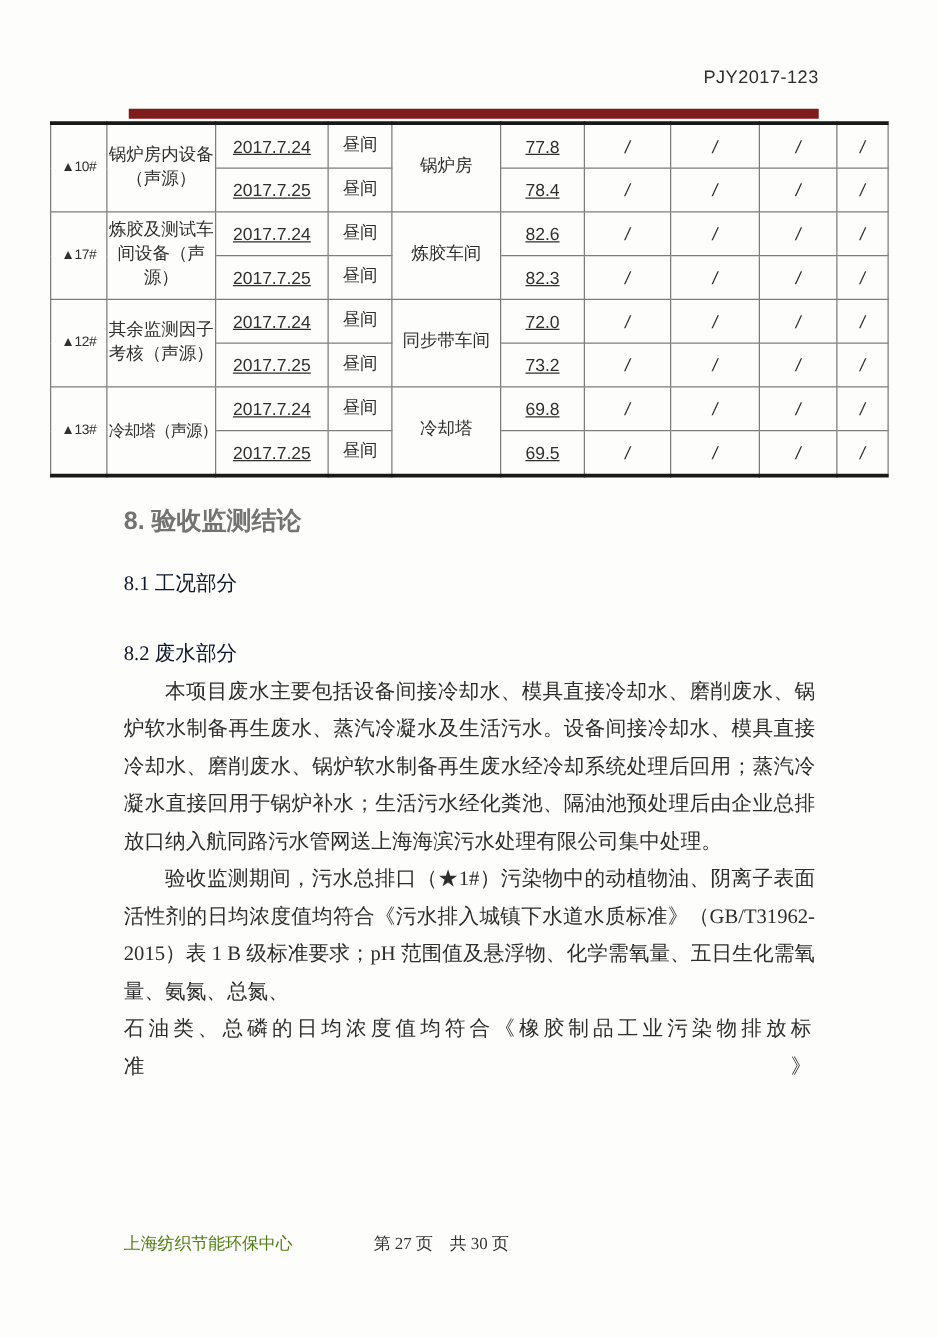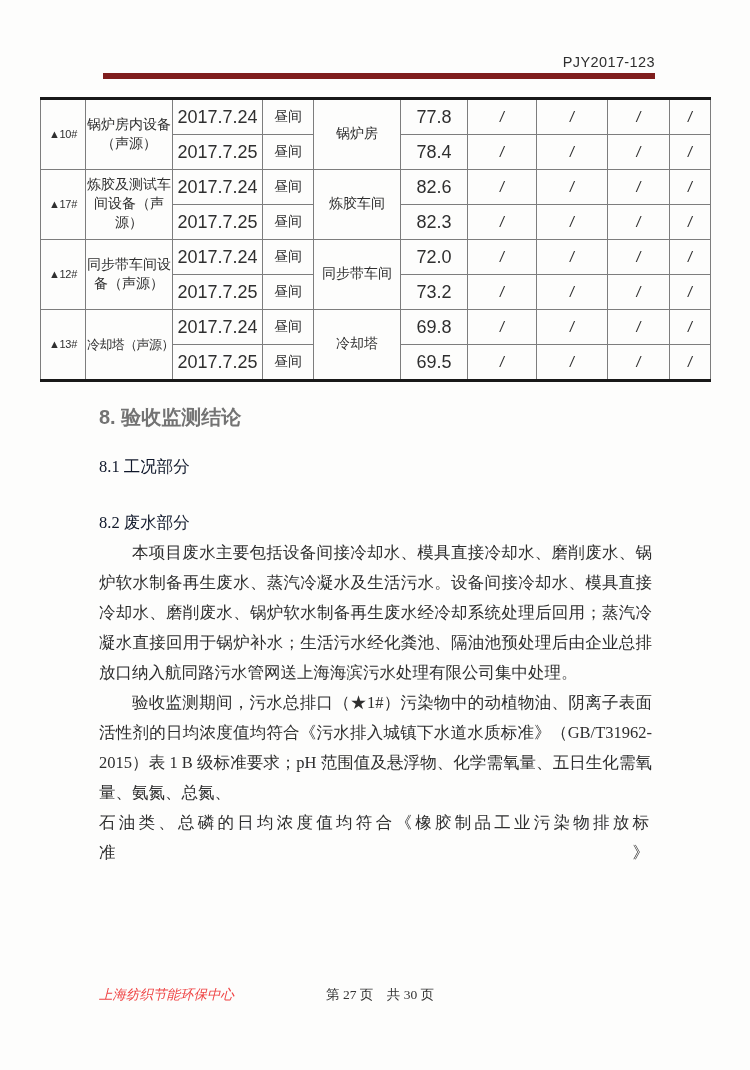--- a/index.html
+++ b/index.html
@@ -12,41 +12,41 @@
     overflow:hidden;
   }
   .page{position:absolute;inset:0;background:#fdfdfc;}
 
   
   .doc-header{
     position:absolute;left:103px;top:54px;width:552px;
     text-align:right;
     font-family:"Liberation Sans","DejaVu Sans",sans-serif;
     font-size:14.5px;letter-spacing:.4px;color:#2e2e2e;
-    padding-bottom:3px;
-    border-bottom:6px solid #7f1d1d;
+    padding-bottom:17px;
+    border-bottom:8px solid #7f1d1d;
   }
 
   
   table.noise{
     position:absolute;left:40px;top:97px;width:670px;
     border-collapse:collapse;table-layout:fixed;
     border-top:3px solid #191919;
     border-bottom:3px solid #191919;
     border-left:1px solid #777;
     border-right:1px solid #777;
     font-size:14px;color:#2f2f2f;
   }
   table.noise td{
     border:1px solid #7d7d7d;
     text-align:center;vertical-align:middle;
     height:34px;padding:0 1px;
     line-height:1.35;
   }
-  .num{font-family:"Liberation Sans","DejaVu Sans",sans-serif;font-size:18px;}
+  .num{font-family:"Liberation Sans","DejaVu Sans",sans-serif;font-size:14px;text-decoration:underline;}
   .c-id{font-family:"Liberation Sans","DejaVu Sans",sans-serif;font-size:11px;letter-spacing:-0.3px;}
   .c-slash{font-family:"Liberation Sans","DejaVu Sans",sans-serif;font-style:italic;font-size:14px;}
   .tight{white-space:nowrap;font-size:13px;letter-spacing:-0.6px;}
 
   
   .content{position:absolute;left:99px;top:402px;width:553px;}
   .h-main{
     font-family:Liberation Sans, sans-serif;
     font-weight:bold;font-size:20px;color:#737373;
     line-height:30px;margin:0;
@@ -62,22 +62,22 @@
     text-indent:2em;
     text-align:justify;
   }
   .line-wide{
     font-size:16.5px;color:#2e2e2e;line-height:30px;
     letter-spacing:3px;
     text-align:justify;text-align-last:justify;
   }
 
   
-  .footer-org{position:absolute;left:99px;top:986px;font-size:13.5px;color:#ef4444;font-style:italic;}
-  .footer-page{position:absolute;left:326px;top:986px;font-size:13.5px;color:#333;}
+  .footer-org{position:absolute;left:99px;top:986px;font-size:13.5px;color:#4d7c0f;}
+  .footer-page{position:absolute;left:299px;top:986px;font-size:13.5px;color:#333;}
 </style>
 </head>
 <body>
 
 <div class="page">
 
   <div class="doc-header">
     <span>PJY2017-123</span>
   </div>
 
@@ -135,21 +135,21 @@
         <td>昼间</td>
         <td class="num">82.3</td>
         <td class="c-slash">/</td>
         <td class="c-slash">/</td>
         <td class="c-slash">/</td>
         <td class="c-slash">/</td>
       </tr>
 
       <tr>
         <td rowspan="2" class="c-id">▲12#</td>
-        <td rowspan="2">同步带车间设备（声源）</td>
+        <td rowspan="2">其余监测因子考核（声源）</td>
         <td class="num">2017.7.24</td>
         <td>昼间</td>
         <td rowspan="2">同步带车间</td>
         <td class="num">72.0</td>
         <td class="c-slash">/</td>
         <td class="c-slash">/</td>
         <td class="c-slash">/</td>
         <td class="c-slash">/</td>
       </tr>
       <tr>

